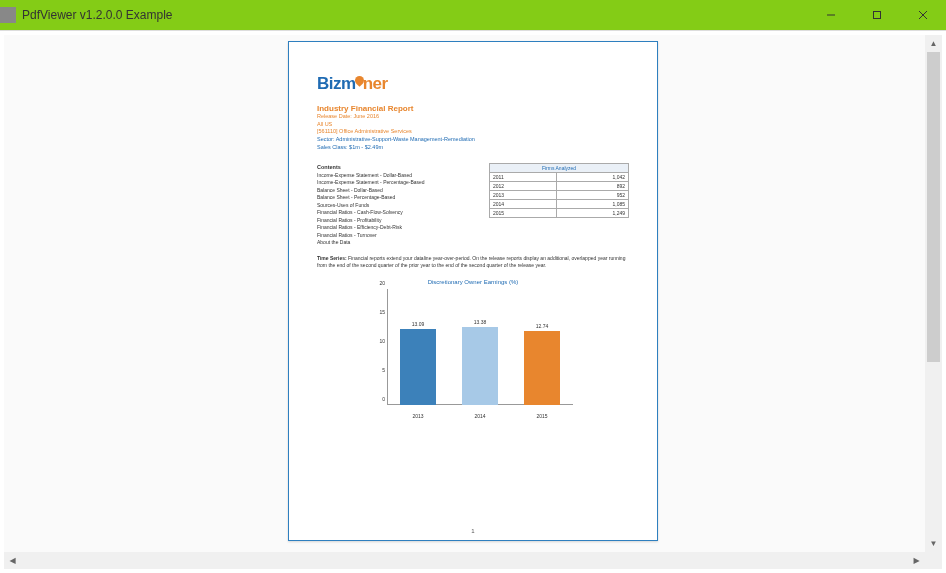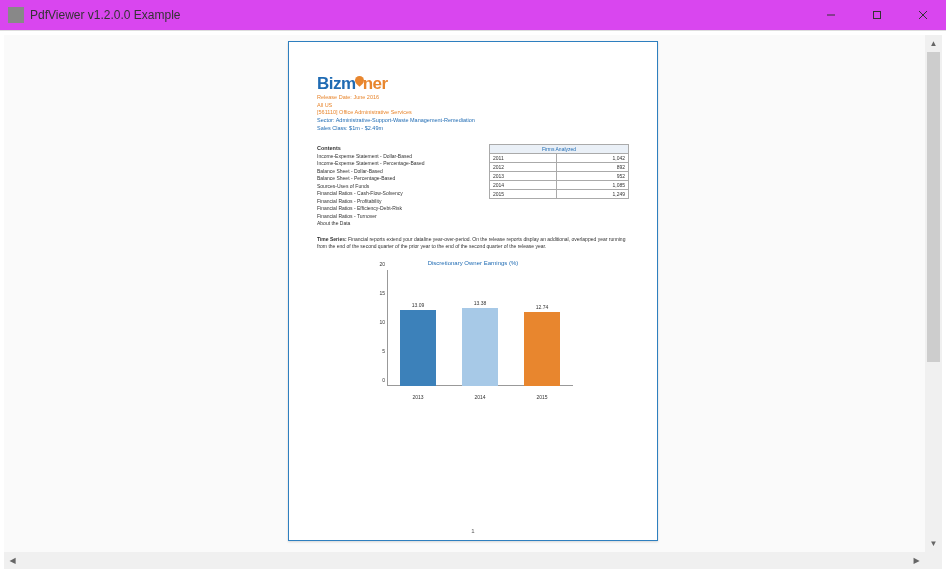--- a/index.html
+++ b/index.html
@@ -8,25 +8,24 @@
     background: #fff;
     width: 946px;
     height: 573px;
     overflow: hidden;
     display: flex;
     flex-direction: column;
   }
   
   .titlebar {
     height: 31px;
-    background: #d946ef;
+    background: #84cc16;
     border-bottom: 1px solid #ddd;
     display: flex;
     align-items: center;
-    padding-left: 8px;
     font-size: 12px;
     color: #333;
   }
   .titlebar .appicon {
     width: 16px; height: 16px;
     background: #888;
     margin-right: 6px;
     display: inline-block;
   }
   .win-controls {
@@ -284,20 +283,21 @@
 </div>
 
 <div class="content-area">
   <div class="scroll-viewport">
 
     <div class="pdf-page">
       <div class="logo">
         <span class="biz">Bizm</span><span class="dot"></span><span class="ner">ner</span>
       </div>
 
+      <div class="report-title">Industry Financial Report</div>
       <div class="report-sub">Release Date: June 2016</div>
       <div class="report-sub">All US</div>
       <div class="report-sub">[561110] Office Administrative Services</div>
       <div class="report-sub report-sub2">Sector: Administrative-Support-Waste Management-Remediation</div>
       <div class="report-sub report-sub2">Sales Class: $1m - $2.49m</div>
 
       <div class="two-col">
         <div class="contents">
           <div class="hdr">Contents</div>
           <div>Income-Expense Statement - Dollar-Based</div>

